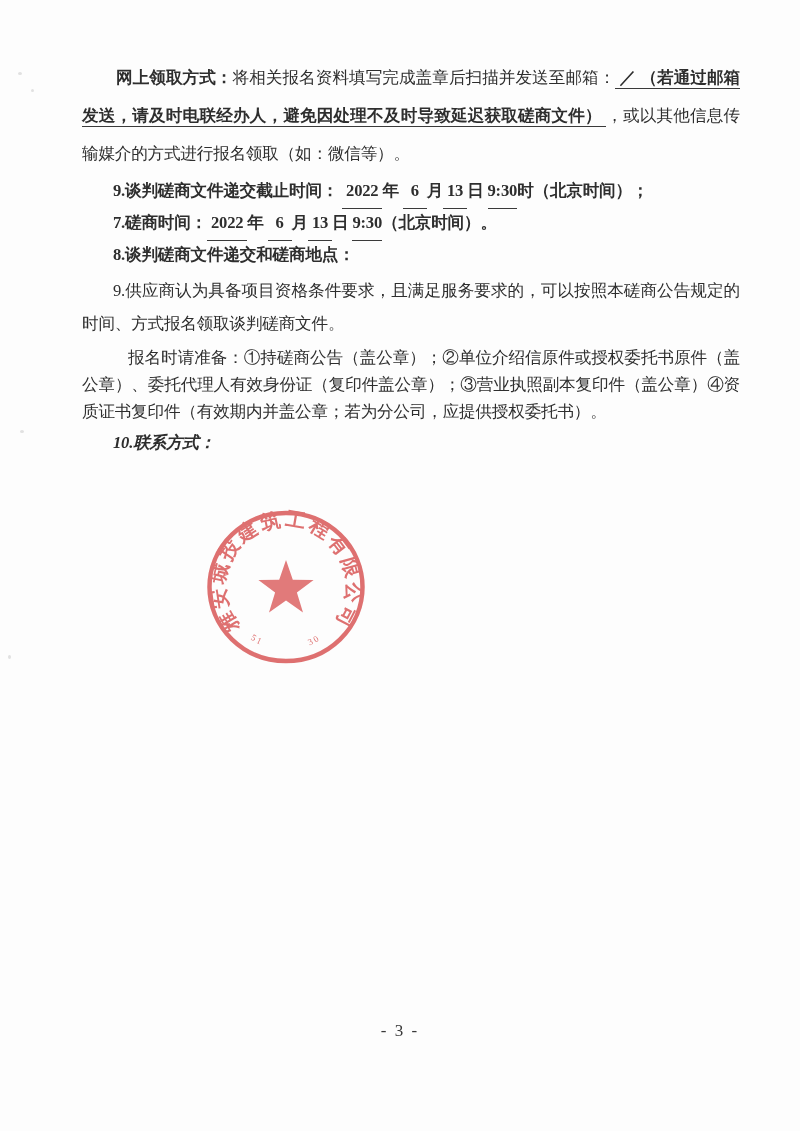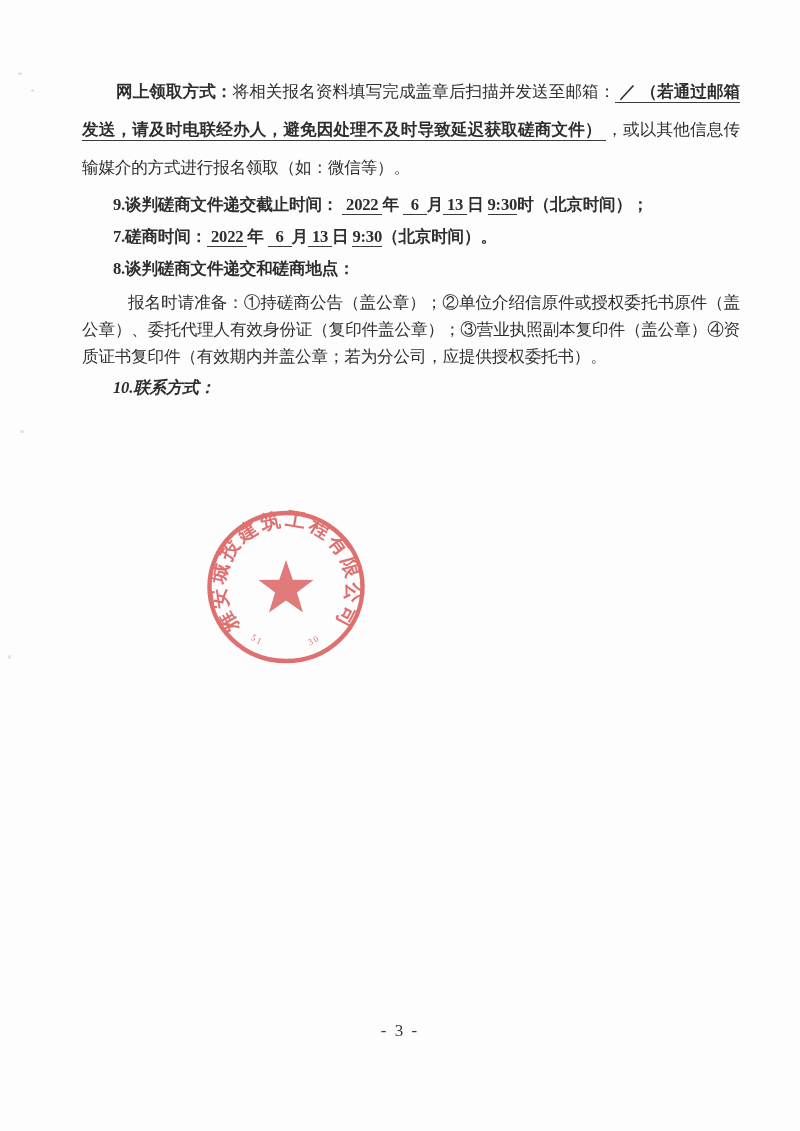--- a/index.html
+++ b/index.html
@@ -5,39 +5,39 @@
   html,body{margin:0;padding:0;background:#ffffff;}
   .page{
     position:relative;
     width:800px;height:1131px;
     background:#fdfdfd;
     overflow:hidden;
     font-family:"Liberation Serif","DejaVu Serif",serif;
     color:#2e2e2e;
   }
   .content{
-    position:absolute;left:82px;top:73px;width:658px;
+    position:absolute;left:82px;top:59px;width:658px;
     font-size:16.6px;
     letter-spacing:-0.2px;
     text-align:justify;
   }
   .content p{margin:0;}
   .para1{line-height:38px;}
   .oneline{line-height:32px;white-space:nowrap;}
   .b{font-weight:bold;}
   .u{
     font-weight:bold;
     white-space:pre-wrap;
     border-bottom:1.6px solid #3a3a3a;
     padding-bottom:1px;
   }
   .unum{
     white-space:pre-wrap;
     border-bottom:1.4px solid #3a3a3a;
-    padding-bottom:0;
+    padding-bottom:8px;
   }
   .item9{line-height:33px;margin-top:3px !important;text-indent:31px;}
   .prepare{line-height:27px;margin-top:4px !important;text-indent:46px;font-weight:normal;}
   .review{line-height:33px;text-indent:34px;}
   .item10{line-height:33px;margin-top:1px !important;text-indent:31px;font-weight:bold;font-style:italic;}
   .indent2{text-indent:34px;}
   .indent-num{text-indent:31px;}
   .contact p{line-height:34px;text-indent:30px;}
   .pagenum{
     position:absolute;left:0;top:1021px;width:100%;
@@ -71,20 +71,21 @@
 
     <p class="para1 indent2"><span class="b">网上领取方式：</span><span>将相关报名资料填写完成盖章后扫描并发送至邮箱：</span><span class="u"> ／ </span><span class="u">（若通过邮箱发送，请及时电联经办人，避免因处理不及时导致延迟获取磋商文件） </span><span>，或以其他信息传输媒介的方式进行报名领取（如：微信等）。</span></p>
 
     <p class="oneline b indent-num" style="margin-top:2px;"><span>9.谈判磋商文件递交截止时间： </span><span class="unum"> 2022 </span><span>年 </span><span class="unum">  6  </span><span>月</span><span class="unum"> 13 </span><span>日 </span><span class="unum">9:30</span><span>时（北京时间）；</span></p>
 
     <p class="oneline b indent-num"><span>7.磋商时间：</span><span class="unum"> 2022 </span><span>年 </span><span class="unum">  6  </span><span>月</span><span class="unum"> 13 </span><span>日 </span><span class="unum">9:30</span><span>（北京时间）。</span></p>
 
     <p class="oneline b indent-num">8.谈判磋商文件递交和磋商地点：</p>
 
 
+    <p class="item9">9.供应商认为具备项目资格条件要求，且满足服务要求的，可以按照本磋商公告规定的时间、方式报名领取谈判磋商文件。</p>
 
     <p class="prepare">报名时请准备：①持磋商公告（盖公章）；②单位介绍信原件或授权委托书原件（盖公章）、委托代理人有效身份证（复印件盖公章）；③营业执照副本复印件（盖公章）④资质证书复印件（有效期内并盖公章；若为分公司，应提供授权委托书）。</p>
 
 
     <p class="item10">10.联系方式：</p>
 
 
   </div>
 
   <svg class="stamp" viewBox="0 0 164 160" aria-hidden="true">

